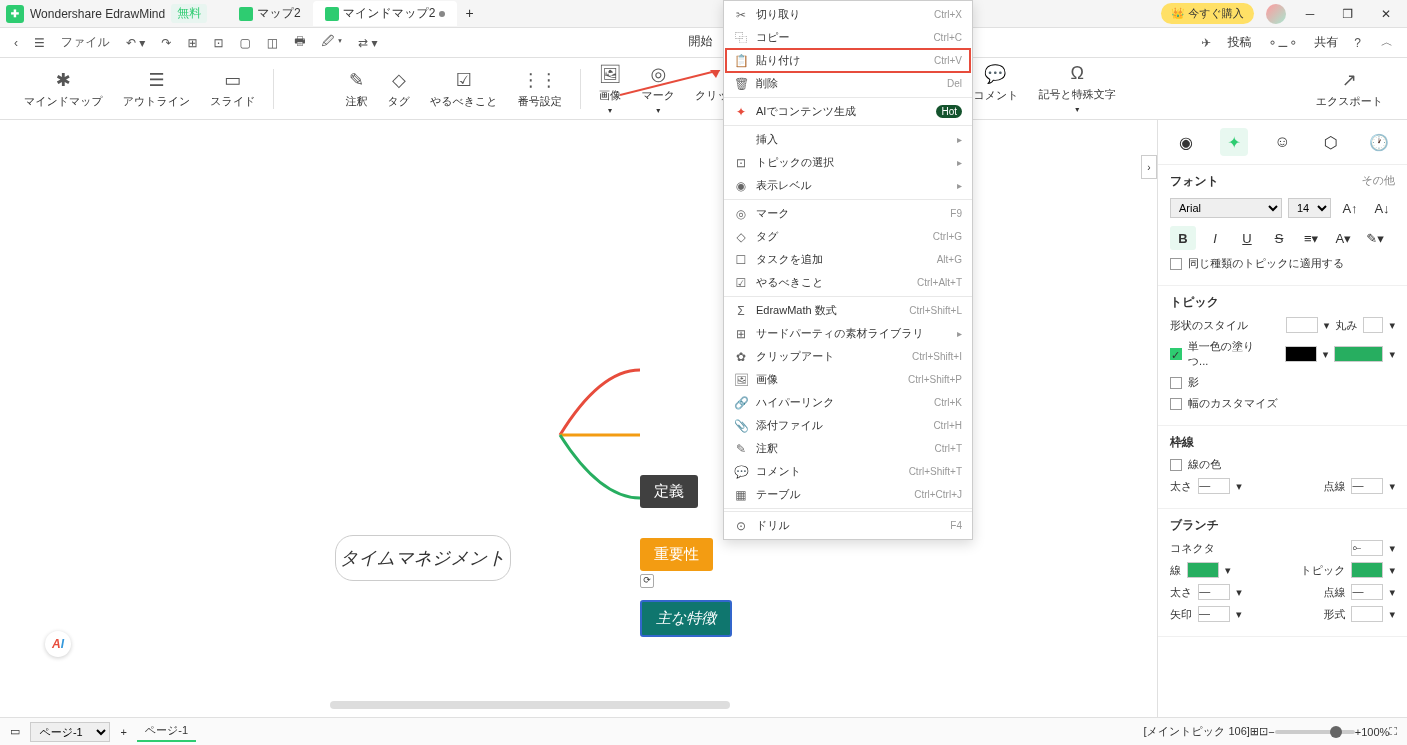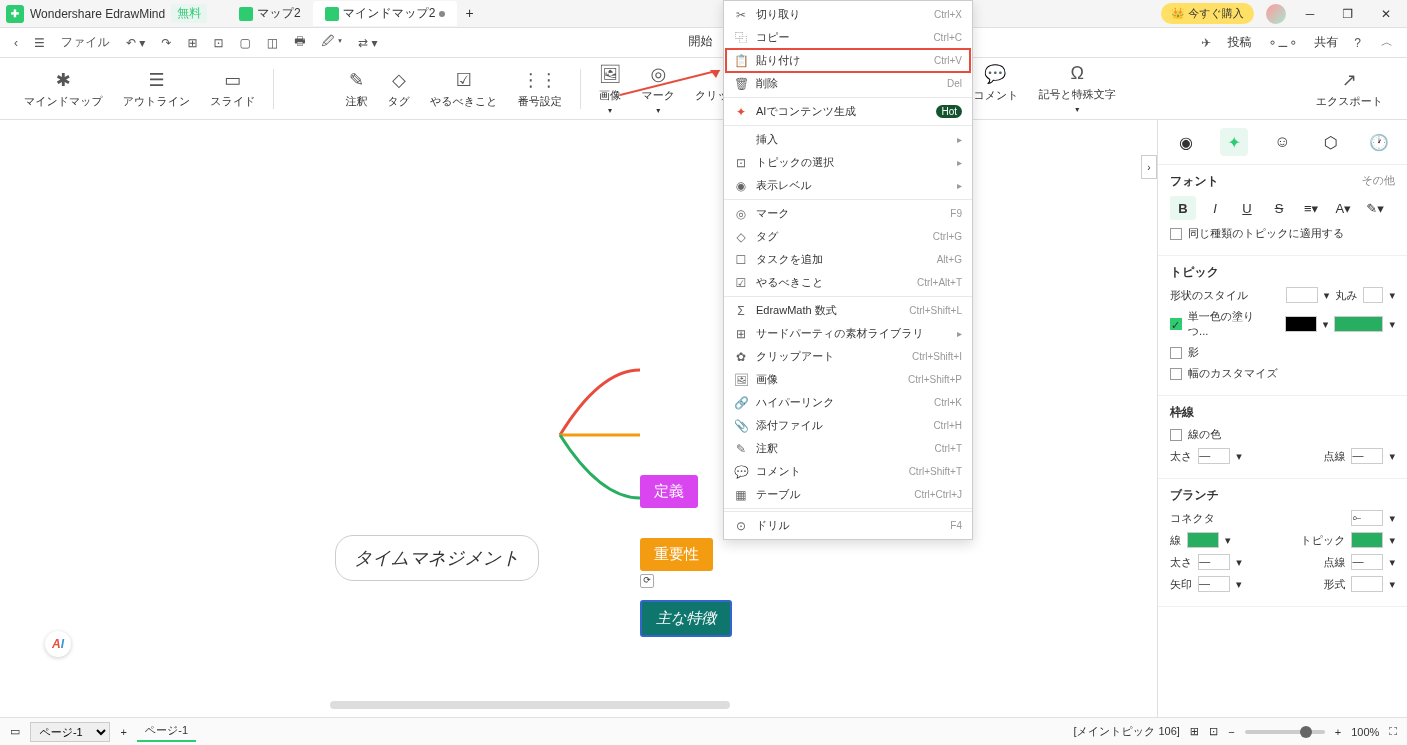--- a/index.html
+++ b/index.html
@@ -24,23 +24,23 @@
 .menu-tab { padding: 4px 2px; font-size: 12px; cursor: pointer; }
 .menu-tab.active { color: #2ecc71; border-bottom: 2px solid #2ecc71; }
 .toolbar1-right { display: flex; gap: 12px; align-items: center; }
 .ribbon { height: 62px; display: flex; align-items: center; padding: 0 10px; border-bottom: 1px solid #e0e0e0; gap: 4px; }
 .rib-group { display: flex; gap: 8px; padding: 0 8px; }
 .rib-btn { display: flex; flex-direction: column; align-items: center; gap: 3px; padding: 4px 6px; cursor: pointer; font-size: 11px; }
 .rib-icon { font-size: 18px; color: #555; }
 .rib-sep { width: 1px; height: 40px; background: #e0e0e0; }
 .rib-spacer { flex: 1; }
 .canvas-area { position: absolute; top: 120px; left: 0; right: 250px; bottom: 28px; background: #fff; }
-.mm-central { position: absolute; left: 335px; top: 415px; background: #fff; border: 1px solid #ccc; border-radius: 18px; padding: 10px 18px; font-size: 18px; font-style: italic; }
+.mm-central { position: absolute; left: 335px; top: 415px; background: #fff; border: 1px solid #ccc; border-radius: 18px; padding: 10px 4px; font-size: 18px; font-style: italic; }
 .mm-node { position: absolute; color: #fff; padding: 7px 14px; font-size: 15px; border-radius: 3px; }
-.mm-red { background: #d946ef; left: 640px; top: 355px; }
+.mm-red { background: #404040; left: 640px; top: 355px; }
 .mm-orange { background: #f39c12; left: 640px; top: 418px; }
 .mm-green { background: #0f766e; left: 640px; top: 480px; border: 2px solid #3366cc; font-style: italic; }
 .mm-attach { position: absolute; left: 640px; top: 454px; width: 14px; height: 14px; border: 1px solid #aaa; border-radius: 2px; font-size: 9px; text-align: center; }
 .ai-logo { position: absolute; left: 45px; bottom: 60px; width: 26px; height: 26px; border-radius: 50%; background: #fff; box-shadow: 0 1px 4px rgba(0,0,0,0.2); display: flex; align-items: center; justify-content: center; font-style: italic; font-weight: bold; }
 .hscroll { position: absolute; bottom: 8px; left: 330px; width: 400px; height: 8px; background: #ddd; border-radius: 4px; }
 .arrow-annotation { position: absolute; left: 620px; top: 70px; }
 .context-menu { position: absolute; left: 723px; top: 0; width: 250px; background: #fff; border: 1px solid #ccc; box-shadow: 0 4px 12px rgba(0,0,0,0.15); z-index: 100; padding: 2px 0; }
 .cm-item { display: flex; align-items: center; padding: 4px 10px; font-size: 11px; cursor: pointer; gap: 8px; }
 .cm-icon { width: 14px; text-align: center; color: #666; font-size: 12px; }
 .cm-label { flex: 1; }
@@ -58,21 +58,21 @@
 .sp-header { display: flex; justify-content: space-between; font-size: 12px; font-weight: bold; margin-bottom: 6px; }
 .sp-other { font-size: 11px; color: #888; font-weight: normal; }
 .sp-row { display: flex; align-items: center; gap: 6px; margin-bottom: 6px; font-size: 11px; }
 .sp-select { border: 1px solid #ccc; padding: 2px 4px; flex: 1; font-size: 11px; }
 .fmt-btn { width: 26px; height: 24px; display: flex; align-items: center; justify-content: center; border-radius: 3px; cursor: pointer; font-size: 13px; }
 .fmt-btn.active { background: #e8f8f0; }
 .checkbox { width: 12px; height: 12px; border: 1px solid #999; display: inline-block; }
 .checkbox.checked { background: #2ecc71; border-color: #2ecc71; }
 .color-swatch { width: 32px; height: 16px; border: 1px solid #ccc; }
 .statusbar { position: absolute; bottom: 0; left: 0; right: 0; height: 28px; border-top: 1px solid #e0e0e0; display: flex; align-items: center; padding: 0 10px; gap: 10px; font-size: 11px; background: #fafafa; }
-.sb-right { margin-left: auto; display: flex; align-items: center; gap: 10px; }
+.sb-right { margin-left: auto; display: flex; align-items: center; }
 .zoom-slider { width: 80px; height: 4px; background: #ccc; position: relative; border-radius: 2px; }
 .zoom-thumb { position: absolute; left: 55px; top: -4px; width: 12px; height: 12px; background: #666; border-radius: 50%; }
 svg.branches { position: absolute; left: 0; top: 0; pointer-events: none; }
 </style>
 </head>
 <body>
 
 <div class="titlebar">
   <div class="app-icon">✚</div>
   <span class="app-title">Wondershare EdrawMind</span>
@@ -352,20 +352,26 @@
     <div class="sp-tab">☺</div>
     <div class="sp-tab">⬡</div>
     <div class="sp-tab">🕐</div>
   </div>
   <div class="sp-section">
     <div class="sp-header">
         <span>フォント</span>
         <span class="sp-other">その他</span>
       </div>
     <div class="sp-row">
+      <select class="sp-select"><option>Arial</option></select>
+      <select class="sp-select" style="flex:0 0 42px"><option>14</option></select>
+      <span class="fmt-btn">A↑</span>
+      <span class="fmt-btn">A↓</span>
+    </div>
+    <div class="sp-row">
       <span class="fmt-btn active">
           <b>B</b>
         </span>
       <span class="fmt-btn">
           <i>I</i>
         </span>
       <span class="fmt-btn">
           <u>U</u>
         </span>
       <span class="fmt-btn">

